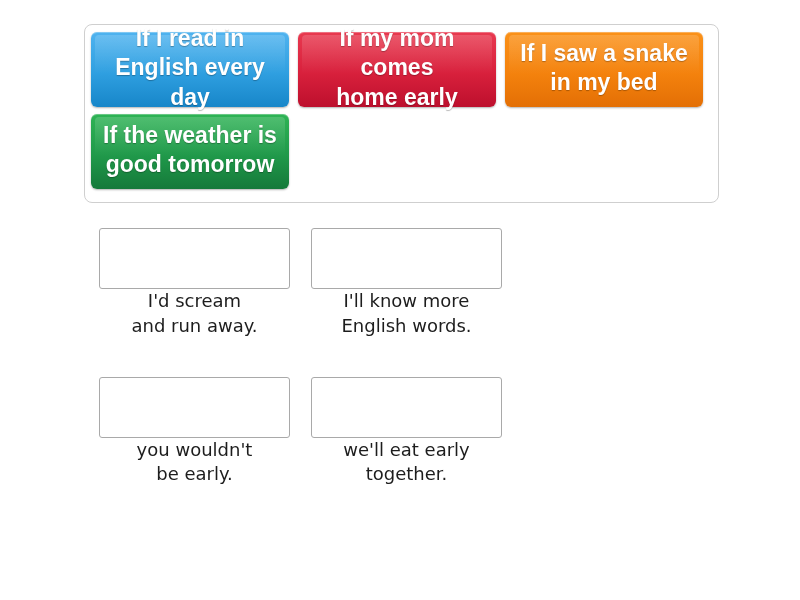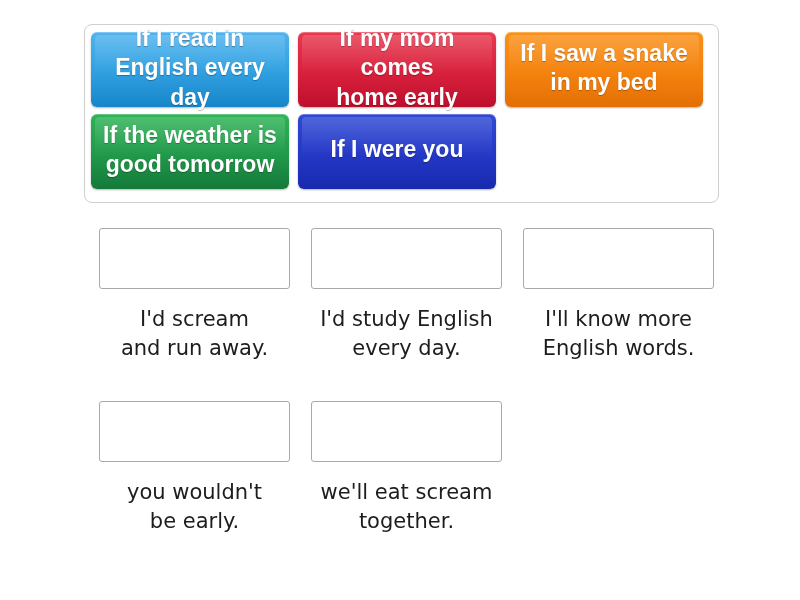--- a/index.html
+++ b/index.html
@@ -96,23 +96,22 @@
     align-items: center;
   }
   .drop-zone {
     width: 100%;
     height: 61px;
     background: #ffffff;
     border: 1px solid #a9a9a9;
     border-radius: 3px;
   }
   .answer-label {
-    margin-top: 16px;
     font-family: "DejaVu Sans", "Liberation Sans", sans-serif;
-    font-size: 21px;
+    font-size: 18px;
     line-height: 1.38;
     color: #1d1d1d;
     text-align: center;
     font-weight: normal;
     white-space: pre-line;
   }
 </style>
 </head>
 <body>
 
@@ -132,60 +131,52 @@
     <span class="tile-text" style="white-space: pre-line;">If I saw a snake
 in my bed</span>
   </div>
 
   <div class="tile tile-c3">
     <span class="tile-text" style="white-space: pre-line;">If the weather is
 good tomorrow</span>
   </div>
 
 
-  <div class="tile tile-c5">
-    <span class="tile-text" style="white-space: pre-line;">If I were you</span>
-  </div>
 
 </div>
 
 <div class="answer-grid">
 
   <div class="answer-row">
 
     <div class="answer-cell">
       <div class="drop-zone"></div>
       <div class="answer-label">I'd scream
 and run away.</div>
     </div>
 
-    <div class="answer-cell">
-      <div class="drop-zone"></div>
-      <div class="answer-label">I'd study English
-every day.</div>
-    </div>
 
     <div class="answer-cell">
       <div class="drop-zone"></div>
       <div class="answer-label">I'll know more
 English words.</div>
     </div>
 
   </div>
 
   <div class="answer-row">
 
     <div class="answer-cell">
       <div class="drop-zone"></div>
       <div class="answer-label">you wouldn't
 be early.</div>
     </div>
 
     <div class="answer-cell">
       <div class="drop-zone"></div>
-      <div class="answer-label">we'll eat scream
+      <div class="answer-label">we'll eat early
 together.</div>
     </div>
 
 
   </div>
 
 </div>
 
 </body></html>

